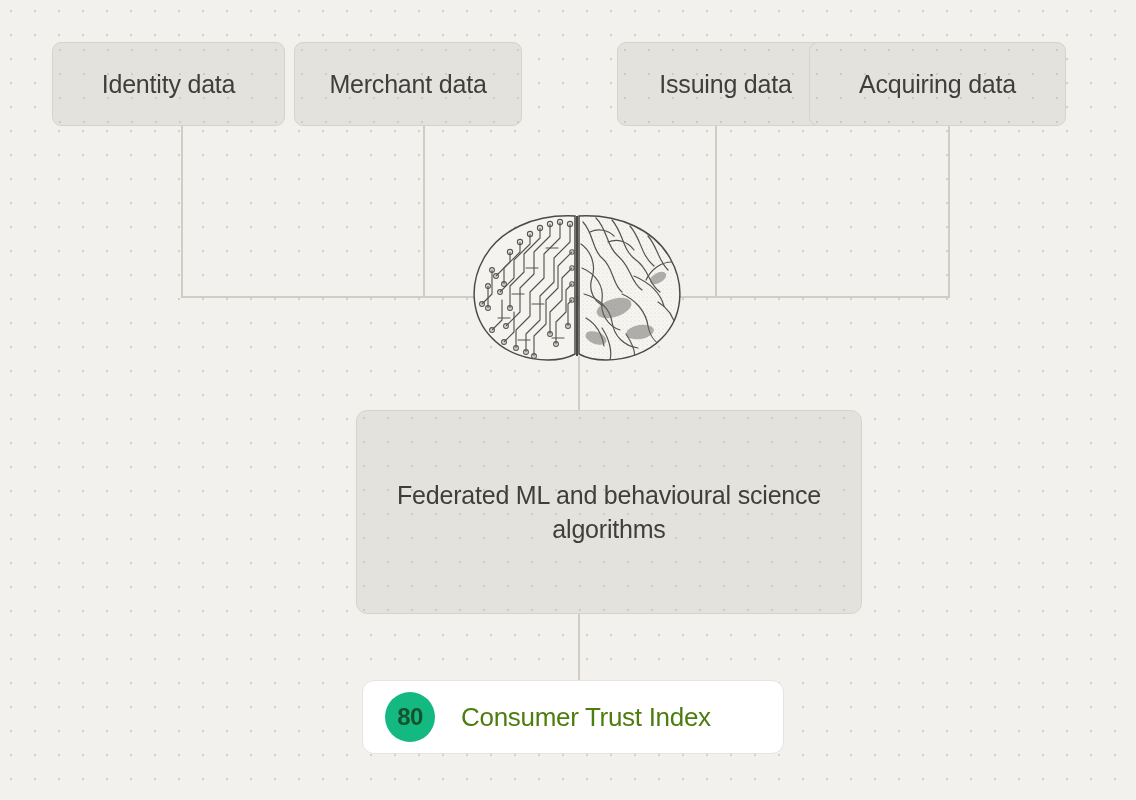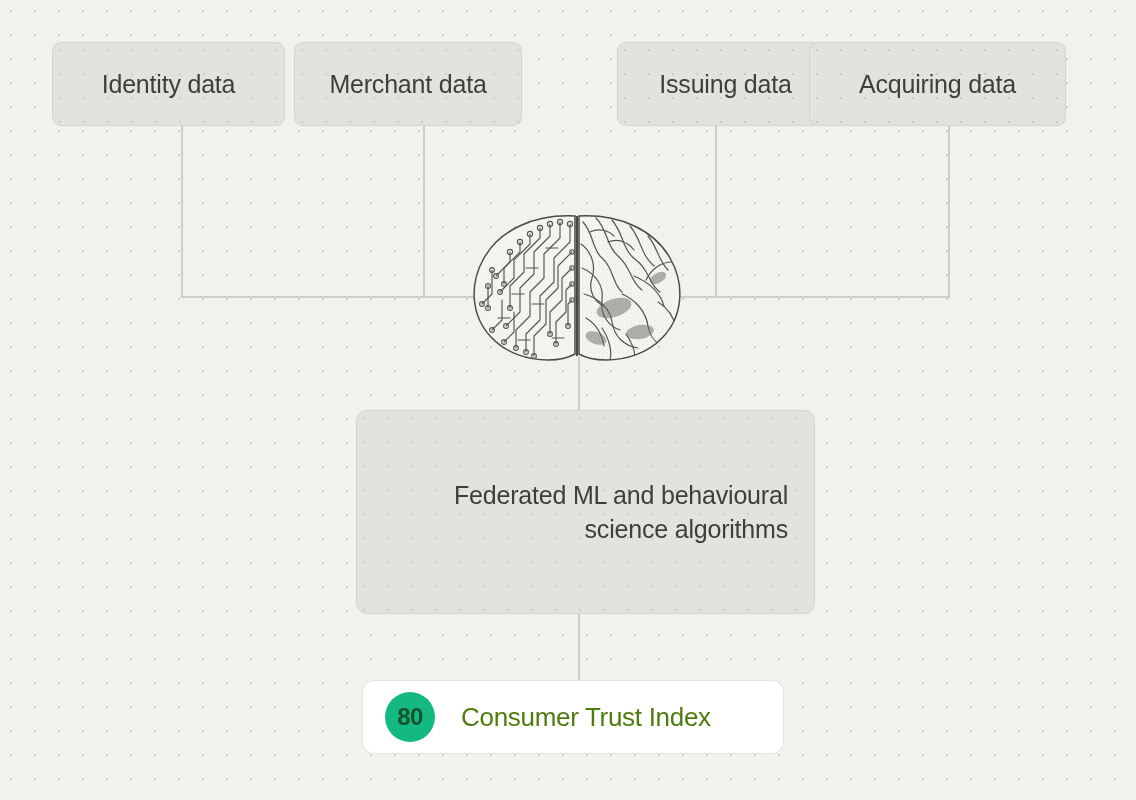--- a/index.html
+++ b/index.html
@@ -62,26 +62,26 @@
   }
 
   #node-identity  { left: 52px;  width: 233px; }
   #node-merchant  { left: 294px; width: 228px; }
   #node-issuing   { left: 581px; width: 217px; margin-left: 36px; }
   #node-acquiring { left: 809px; width: 257px; align-items: center; }
 
   #node-ml {
     left: 356px;
     top: 410px;
-    width: 459px;
+    width: 506px;
     height: 204px;
     border-radius: 11px;
     font-size: 25px;
     line-height: 34px;
-    text-align: right;
+    text-align: center;
     letter-spacing: -0.2px;
   }
   #node-ml .ml-text { padding: 0 26px; }
 
   
   #node-index {
     position: absolute;
     left: 362px;
     top: 680px;
     width: 422px;

